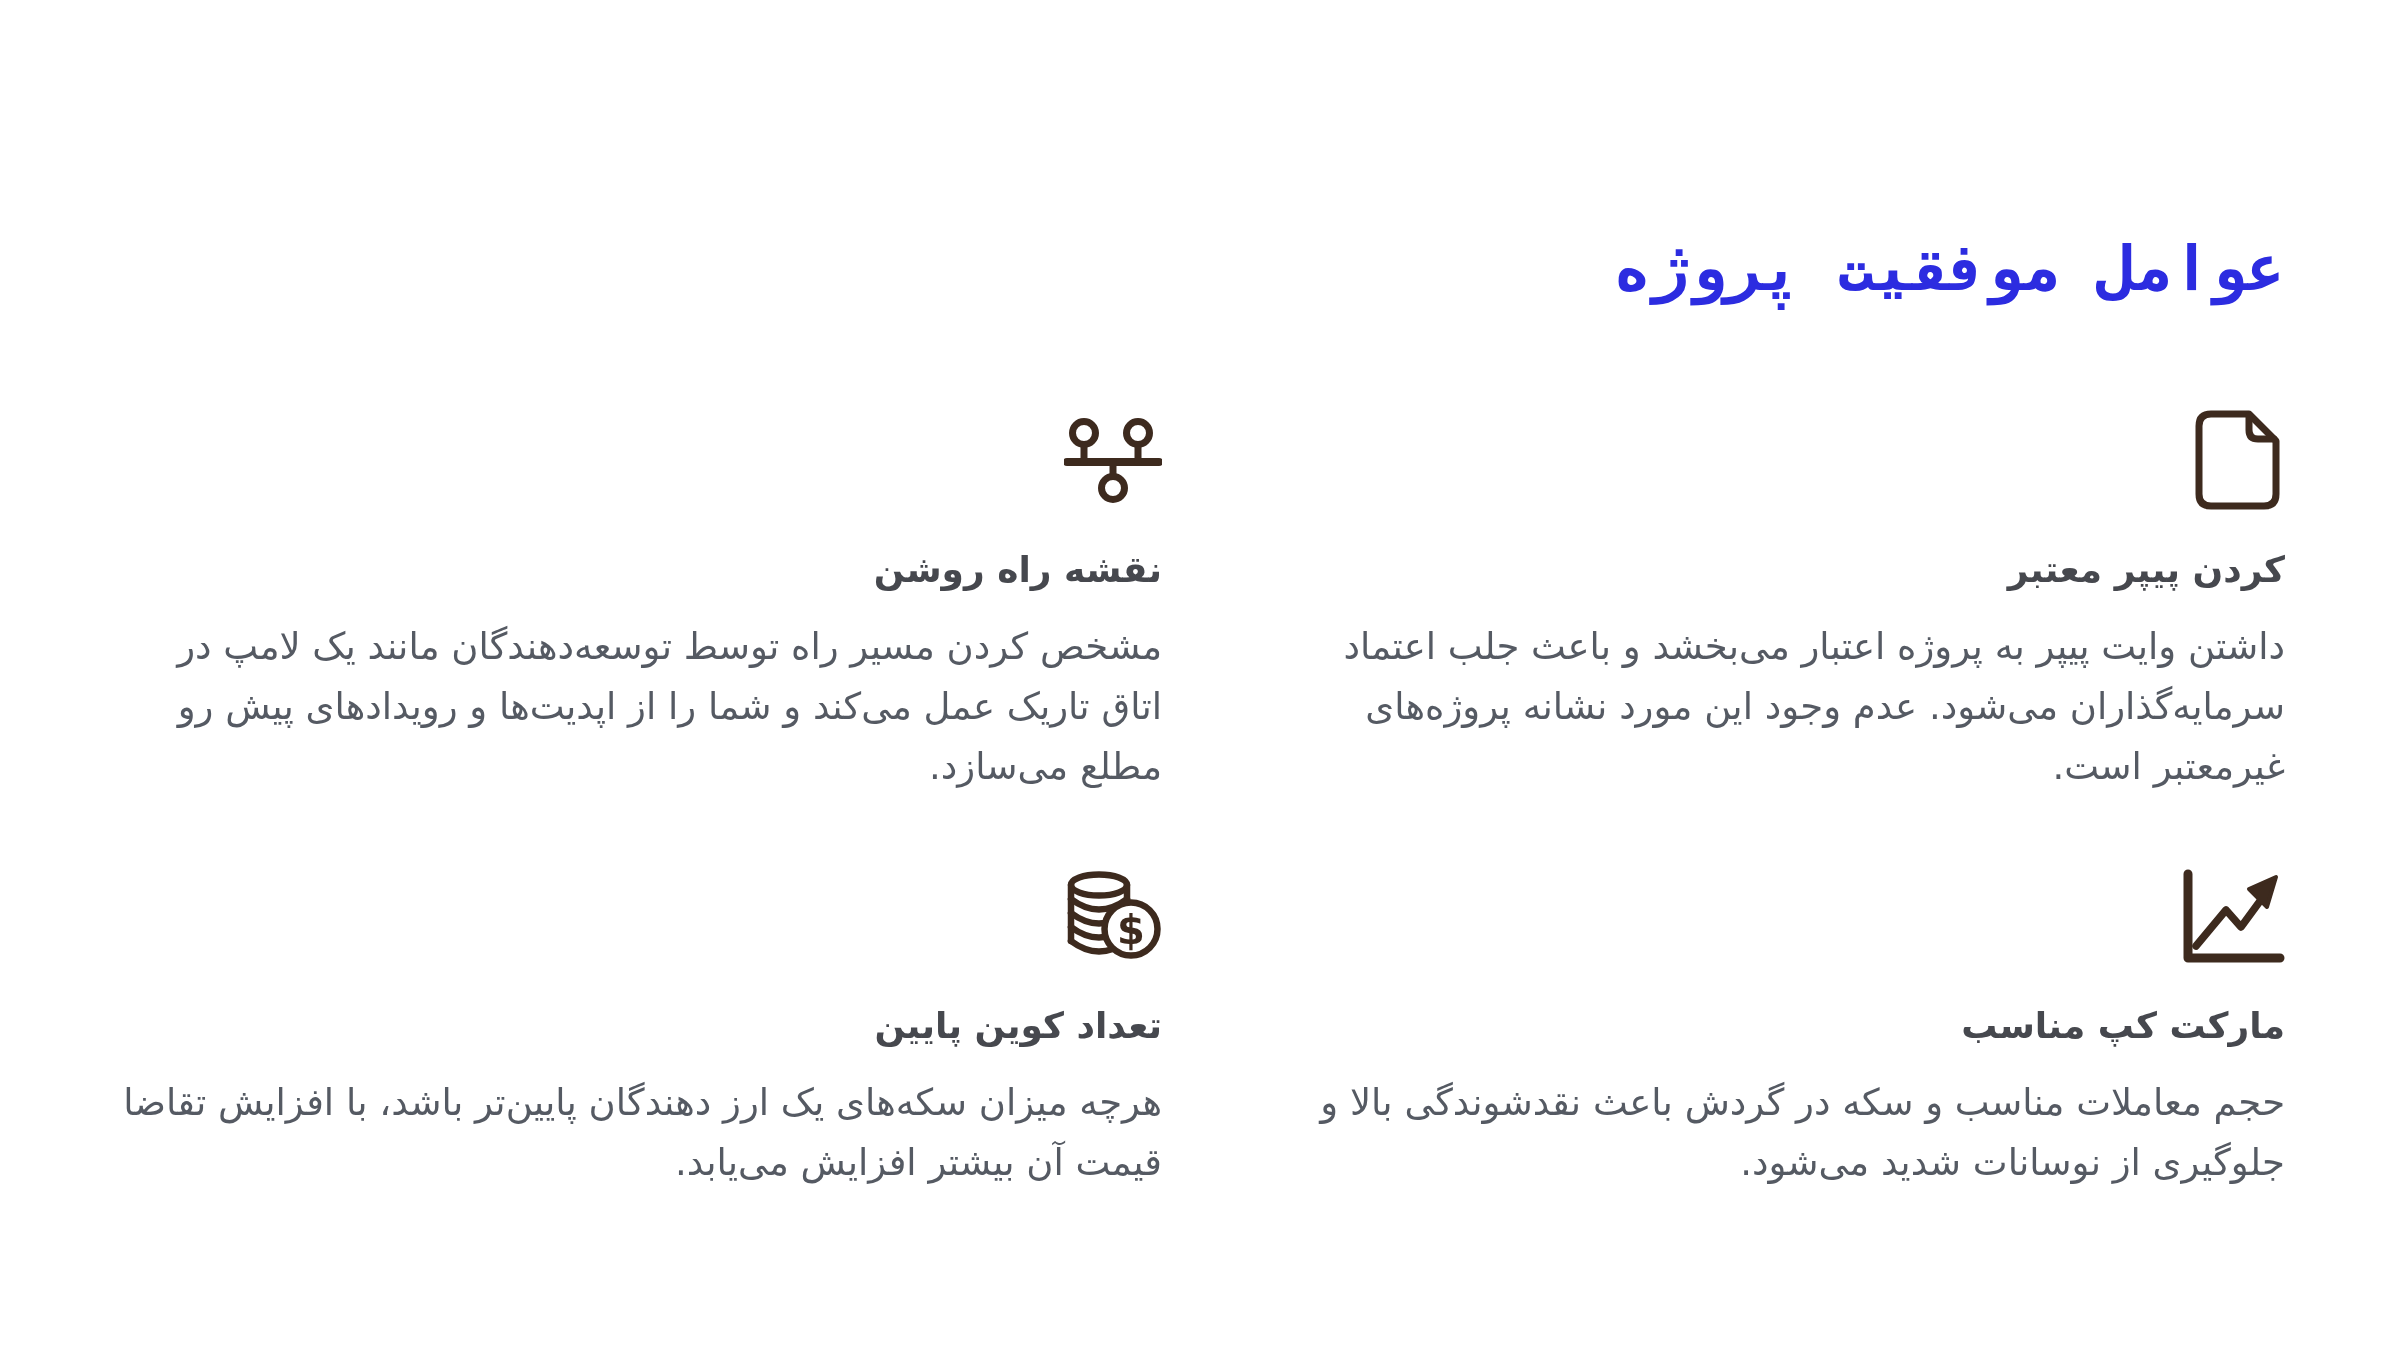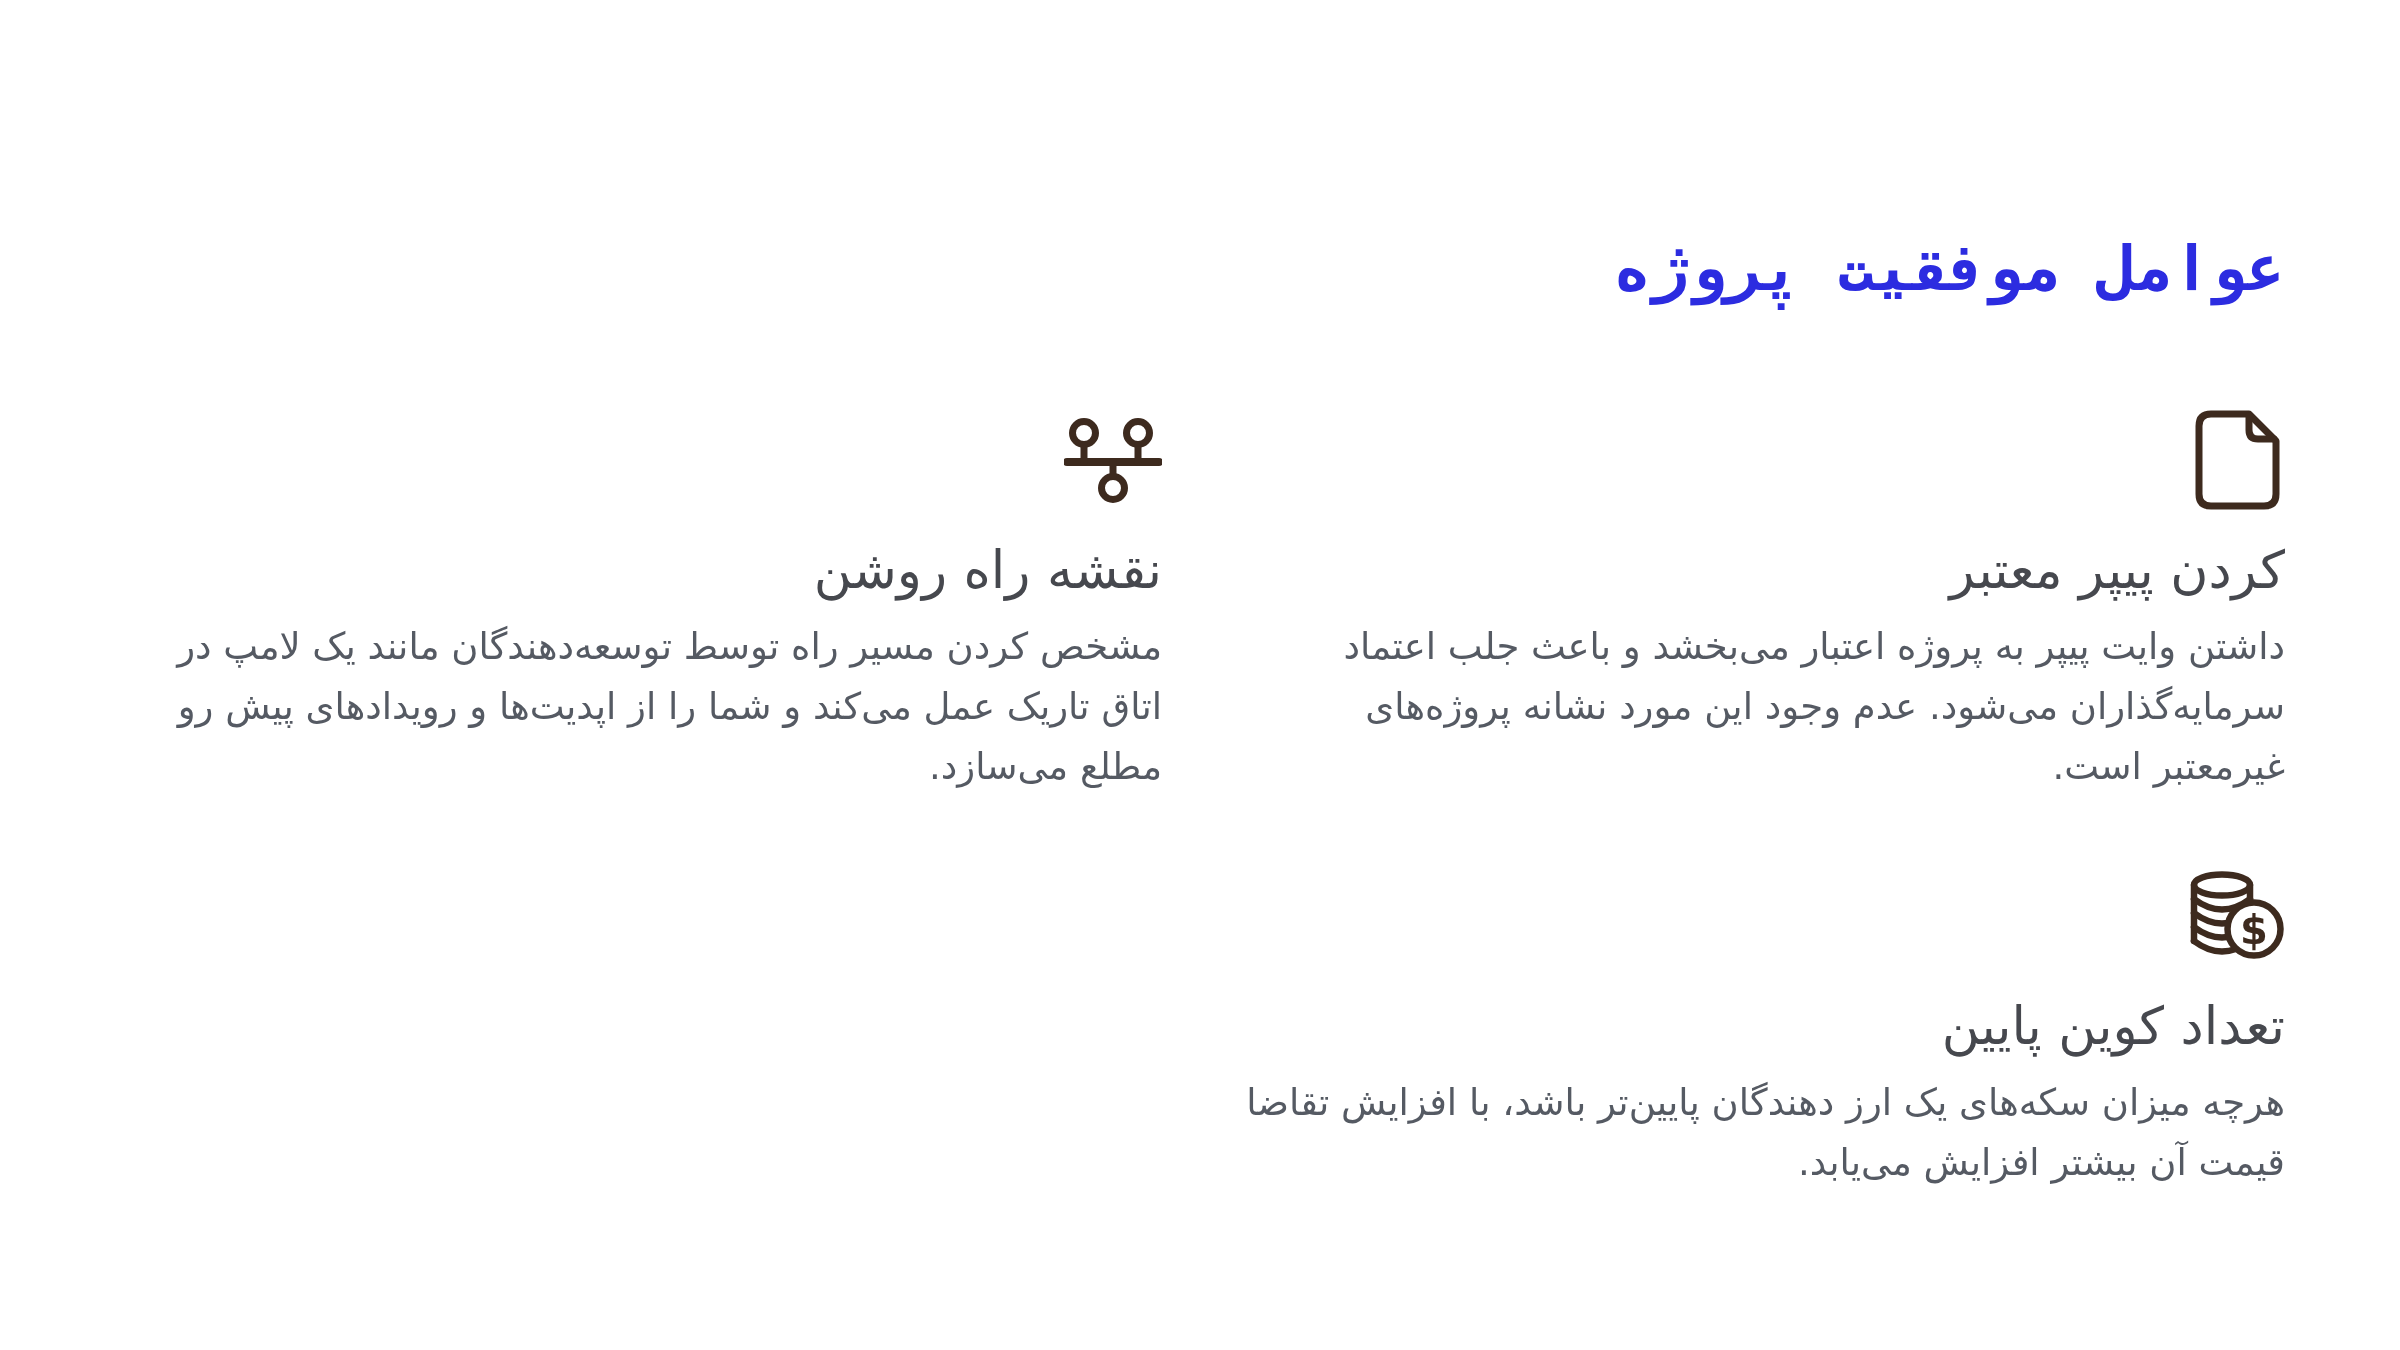--- a/index.html
+++ b/index.html
@@ -49,23 +49,23 @@
   .icon-wrap svg .filled { fill: #3d2a1e; stroke: #3d2a1e; }
   .icon-wrap svg .white-fill { fill: #ffffff; }
   .icon-wrap svg text {
     stroke: none;
     fill: #3d2a1e;
     font-family: "DejaVu Sans", sans-serif;
     font-weight: bold;
   }
   .card-title {
     margin: 36px 0 24px 0;
-    font-size: 52px;
+    font-size: 36px;
     line-height: 46px;
-    font-weight: normal;
+    font-weight: bold;
     color: #46484e;
   }
   .card-desc {
     margin: 0;
     font-size: 37px;
     line-height: 60px;
     color: #555a63;
   }
 </style>
 </head>
@@ -97,20 +97,31 @@
           <circle cx="74" cy="16" r="11.5" stroke-width="7"></circle>
           <path d="M74 28 V45" stroke-width="7"></path>
           <circle cx="49" cy="71" r="11.5" stroke-width="7"></circle>
           <path d="M49 45 V59" stroke-width="7"></path>
         </svg>
       </div>
       <h3 class="card-title">نقشه راه روشن</h3>
       <p class="card-desc">مشخص کردن مسیر راه توسط توسعه‌دهندگان مانند یک لامپ در اتاق تاریک عمل می‌کند و شما را از اپدیت‌ها و رویدادهای پیش رو مطلع می‌سازد.</p>
     </article>
 
+    <article class="card">
+      <div class="icon-wrap">
+        <svg width="106" height="94" viewBox="0 0 106 94">
+          <path d="M9 5 V89 H101" stroke-width="9"></path>
+          <path d="M17 77 L47 41 L62 58 L84 28" stroke-width="7.5"></path>
+          <path class="filled" d="M70 20 L97 8 L88 38 Z" stroke-width="4"></path>
+        </svg>
+      </div>
+      <h3 class="card-title">مارکت کپ مناسب</h3>
+      <p class="card-desc">حجم معاملات مناسب و سکه در گردش باعث نقدشوندگی بالا و جلوگیری از نوسانات شدید می‌شود.</p>
+    </article>
 
     <article class="card">
       <div class="icon-wrap">
         <svg width="102" height="92" viewBox="0 0 102 92">
           <ellipse cx="39" cy="15" rx="28" ry="10.5" stroke-width="6.5"></ellipse>
           <path d="M11 15 V71" stroke-width="6.5"></path>
           <path d="M67 15 V36" stroke-width="6.5"></path>
           <path d="M11 29 Q39 50 67 29" stroke-width="6.5"></path>
           <path d="M11 43 Q39 64 67 43" stroke-width="6.5"></path>
           <path d="M11 57 Q39 78 67 57" stroke-width="6.5"></path>

